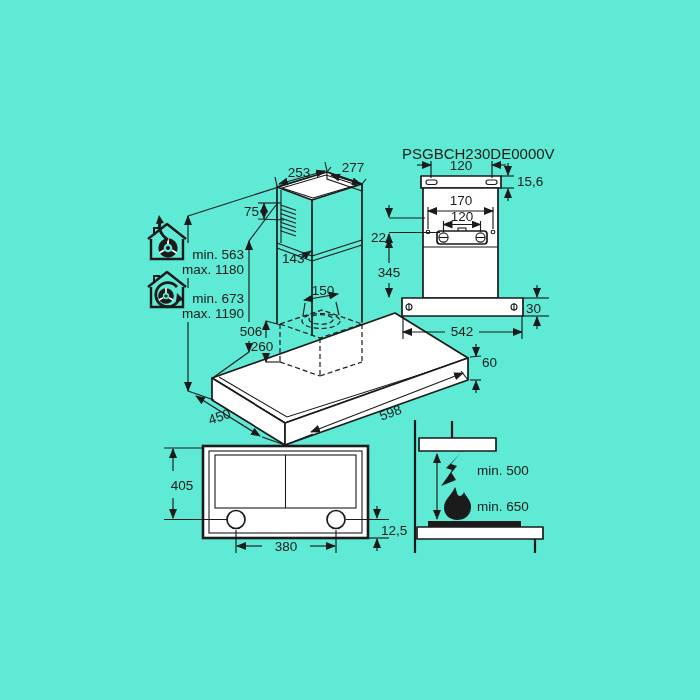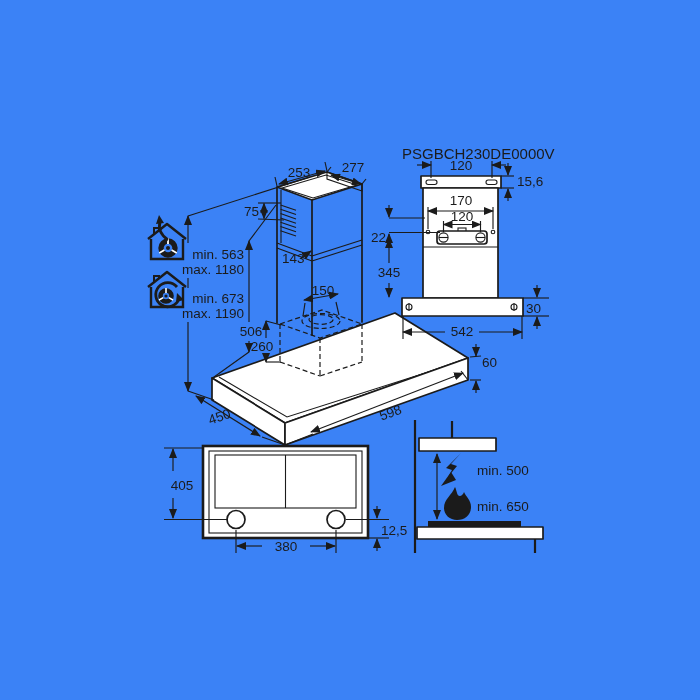--- a/index.html
+++ b/index.html
@@ -1,16 +1,16 @@
 <!DOCTYPE html>
 <html><head>
 <meta charset="utf-8">
 <style>
   html,body{margin:0;padding:0;background:#fff;}
-  #stage{position:relative;width:700px;height:700px;background:#3b82f6;overflow:hidden;}
+  #stage{position:relative;width:700px;height:700px;background:#5eead4;overflow:hidden;}
   svg{position:absolute;left:0;top:0;}
   .ol{stroke:#1b1b1b;stroke-width:1.7;fill:none;stroke-linejoin:round;stroke-linecap:round;}
   .thin{stroke:#1b1b1b;stroke-width:1.1;fill:none;}
   .thick{stroke:#1b1b1b;stroke-width:2.6;fill:none;}
   .dim{stroke:#1b1b1b;stroke-width:1.15;fill:none;}
   .dash{stroke:#1b1b1b;stroke-width:1.2;fill:none;stroke-dasharray:5 3;}
   .blk{fill:#1b1b1b;stroke:none;}
   .whitefill{fill:#ffffff;}
   .lbl{font-family:"Liberation Sans","DejaVu Sans",sans-serif;font-size:13.5px;fill:#1b1b1b;}
   .ttl{font-family:"Liberation Sans","DejaVu Sans",sans-serif;font-size:15px;fill:#1b1b1b;}

